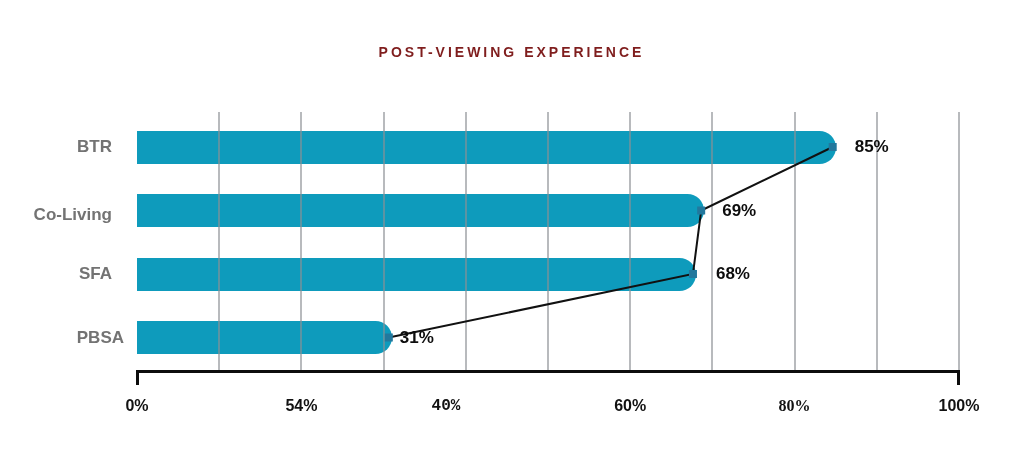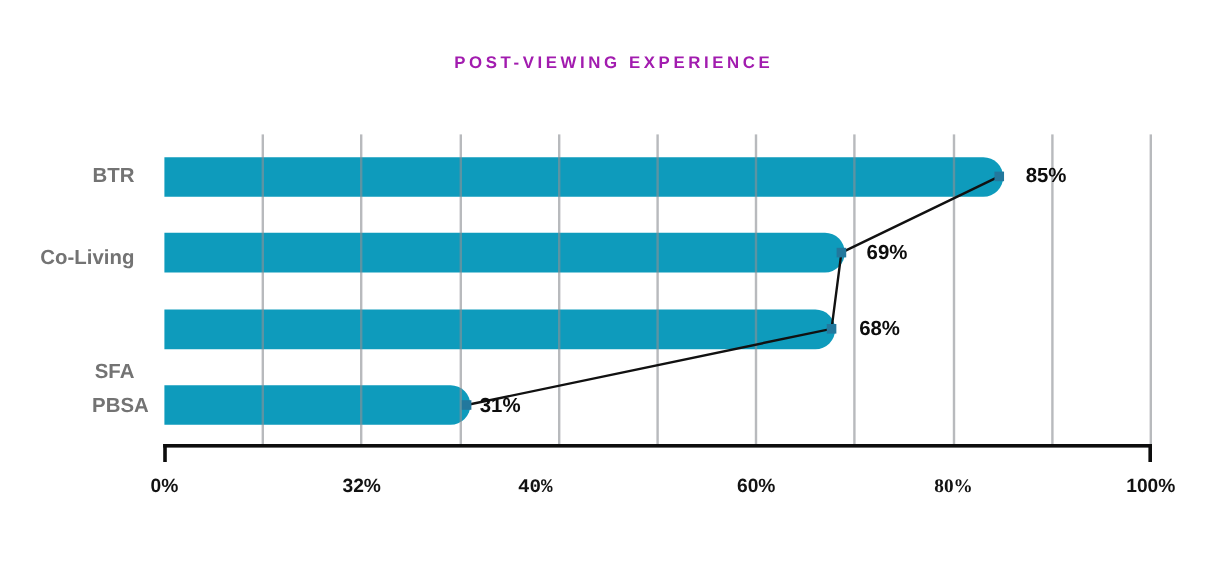--- a/index.html
+++ b/index.html
@@ -8,21 +8,21 @@
     width:1023px;height:472px;
     background:#ffffff;
     font-family:"Liberation Sans", sans-serif;
     overflow:hidden;
   }
   .title{
     position:absolute;top:44px;left:0;width:100%;
     text-align:center;
     font-size:14px;font-weight:bold;
     letter-spacing:3px;
-    color:#a21caf;
+    color:#7f1d1d;
   }
   .gridline{
     position:absolute;top:112px;width:2px;height:259px;
     background:rgba(140,144,148,0.62);
     z-index:3;
   }
   .bar{
     position:absolute;height:33px;
     border-top-right-radius:16.5px;
     border-bottom-right-radius:16.5px;
@@ -78,21 +78,21 @@
     </div>
   <div id="bars-layer">
       <div class="bar" style="left: 137px; top: 130.5px; width: 698.7px; background: rgb(14, 155, 188);"></div>
       <div class="bar" style="left: 137px; top: 194px; width: 567.18px; background: rgb(14, 155, 188);"></div>
       <div class="bar" style="left: 137px; top: 257.5px; width: 558.96px; background: rgb(14, 155, 188);"></div>
       <div class="bar" style="left: 137px; top: 321px; width: 254.82px; background: rgb(14, 155, 188);"></div>
     </div>
   <div id="cat-layer">
       <div class="cat-label" style="top: 137px;">BTR</div>
       <div class="cat-label" style="top: 205px;">Co-Living</div>
-      <div class="cat-label" style="top: 264px; margin-top: 36px;">SFA</div>
+      <div class="cat-label" style="top: 264px;">SFA</div>
       <div class="cat-label" style="top: 327.5px; padding-left: 12px;">PBSA</div>
     </div>
 
   <svg id="line-layer" viewBox="0 0 1023 472" xmlns="http://www.w3.org/2000/svg">
       <polyline points="832.7,147 701.1800000000001,210.5 692.96,274 388.82000000000005,337.5" fill="none" stroke="#111111" stroke-width="2"></polyline>
       <rect x="828.7" y="143" width="8" height="8" fill="#22789d"></rect>
       <rect x="697.1800000000001" y="206.5" width="8" height="8" fill="#22789d"></rect>
       <rect x="688.96" y="270" width="8" height="8" fill="#22789d"></rect>
       <rect x="384.82000000000005" y="333.5" width="8" height="8" fill="#22789d"></rect>
     </svg>
@@ -102,19 +102,19 @@
       <div class="val-label" style="left: 722.18px; top: 200.5px;">69%</div>
       <div class="val-label" style="left: 715.96px; top: 264px;">68%</div>
       <div class="val-label" style="left: 399.82px; top: 327.5px;">31%</div>
     </div>
 
   <div class="axis-line"></div>
   <div id="xtick-layer">
       <div class="axis-tick" style="left: 136px;"></div>
       <div class="axis-tick" style="left: 957px;"></div>
       <div class="x-tick-label" style="left: 137px;">0%</div>
-      <div class="x-tick-label" style="left: 301.4px;">32%</div>
+      <div class="x-tick-label" style="left: 301.4px;">54%</div>
       <div class="x-tick-label" style="left: 446px; font-family: Liberation Mono, monospace;">40%</div>
       <div class="x-tick-label" style="left: 630.2px;">60%</div>
       <div class="x-tick-label" style="left: 794.6px; font-family: Liberation Serif, serif;">80%</div>
       <div class="x-tick-label" style="left: 959px;">100%</div>
     </div>
 </div>
 
 </body></html>

